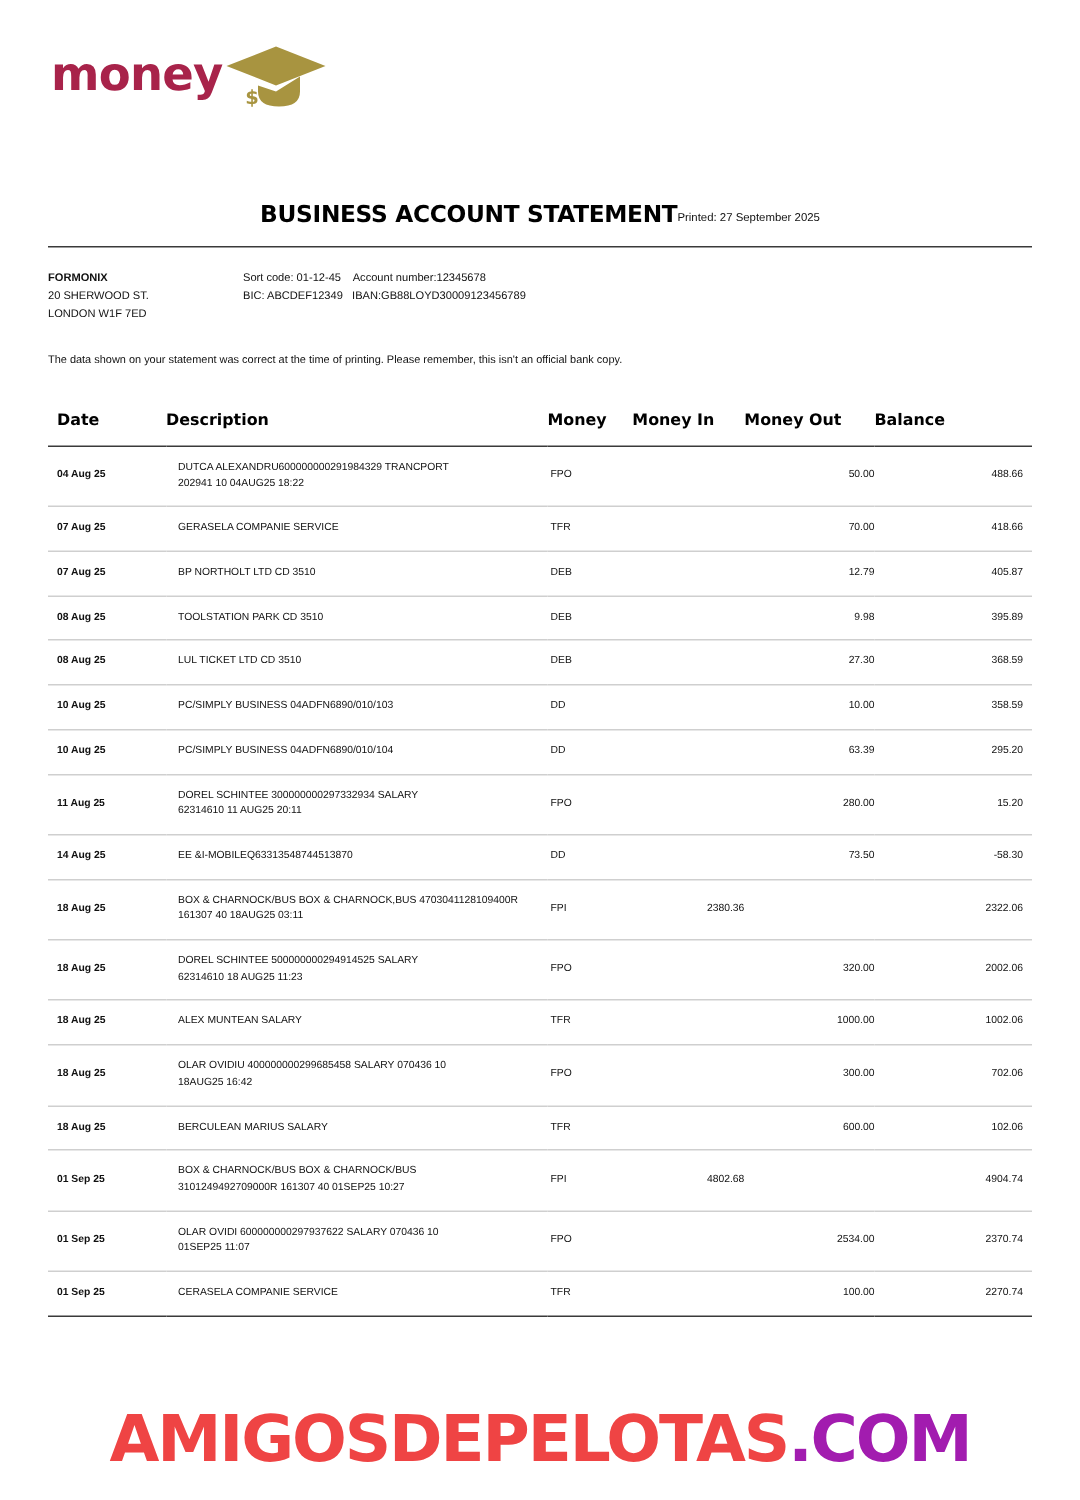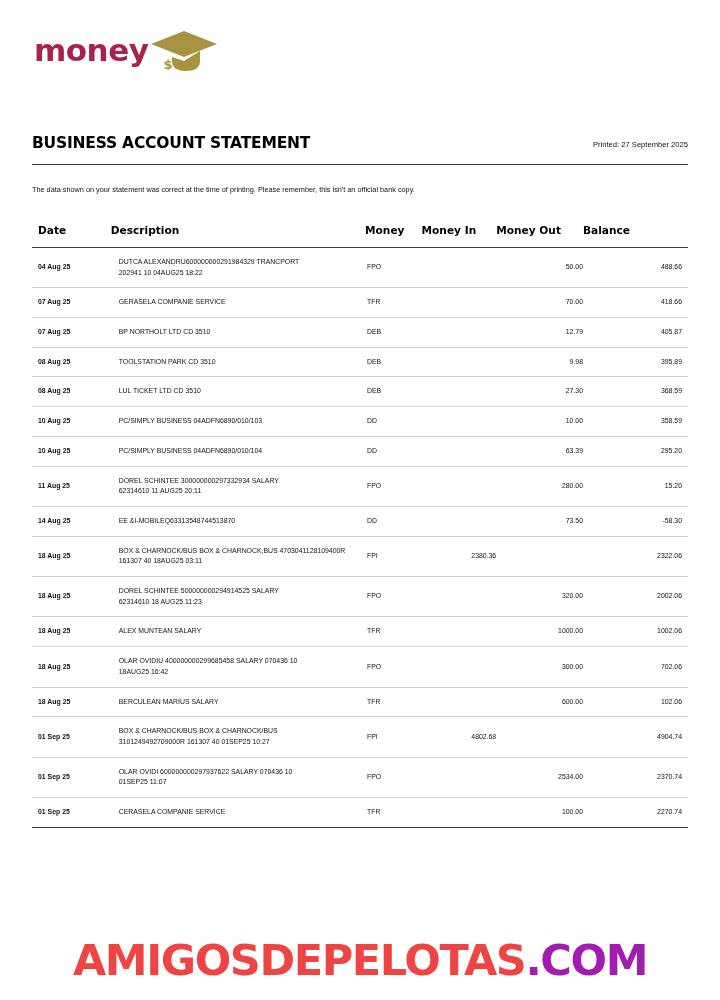--- a/index.html
+++ b/index.html
@@ -43,21 +43,21 @@
     left: 116px;
     top: -6px;
     width: 72px;
     height: 48px;
   }
 
   
   .title-row {
     display: flex;
     align-items: flex-end;
-    justify-content: space-between;
+    justify-content: center;
     padding-top: 30px;
   }
   .doc-title {
     font-family: "DejaVu Sans", sans-serif;
     font-size: 15.5px;
     font-weight: bold;
     letter-spacing: -0.2px;
     color: #000;
   }
   .printed {
@@ -163,20 +163,31 @@
       </svg>
     </div>
   </div>
 
   <div class="title-row">
     <div class="doc-title">BUSINESS ACCOUNT STATEMENT</div>
     <div class="printed">Printed: 27 September 2025</div>
   </div>
   <div class="title-rule"></div>
 
+  <div class="acct-row">
+    <div class="acct-left">
+      <div class="name">FORMONIX</div>
+      <div>20 SHERWOOD ST.</div>
+      <div>LONDON W1F 7ED</div>
+    </div>
+    <div class="acct-right">
+      <div class="ln">Sort code: 01-12-45    Account number:12345678</div>
+      <div class="ln">BIC: ABCDEF12349   IBAN:GB88LOYD30009123456789</div>
+    </div>
+  </div>
 
   <div class="notice notice-1">The data shown on your statement was correct at the time of printing. Please remember, this isn't an official bank copy.</div>
 
   <table class="statement">
     <thead>
       <tr>
         <th class="col-date">Date</th>
         <th class="col-desc">Description</th>
         <th class="col-type">Money</th>
         <th class="col-in ta-right">Money In</th>

